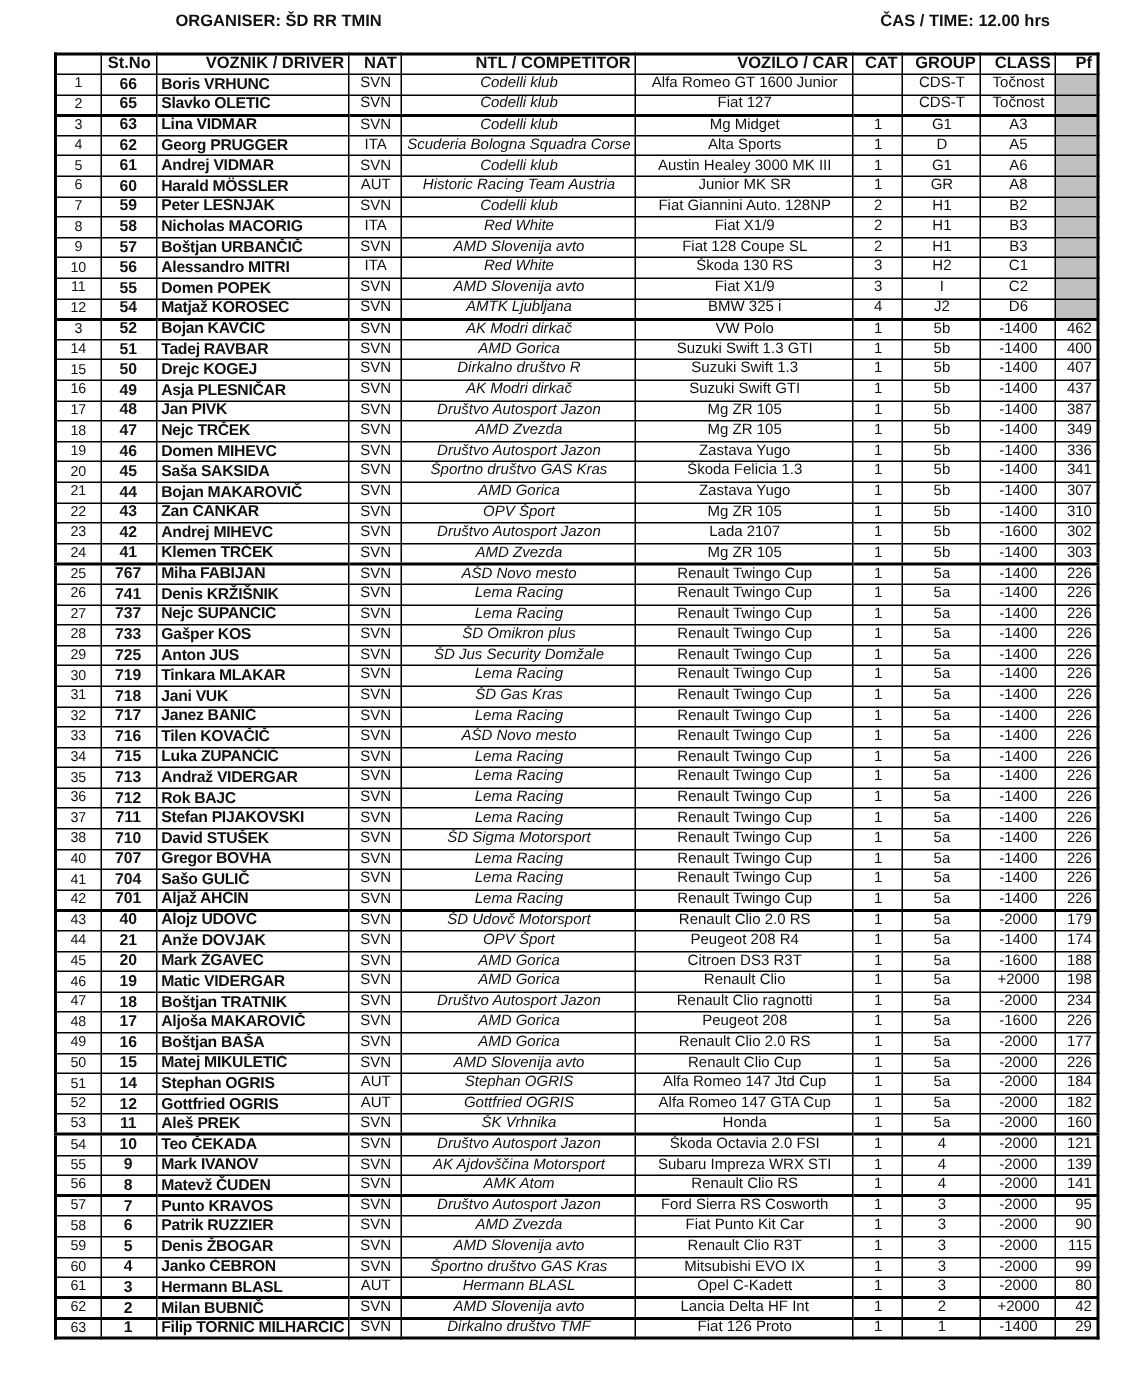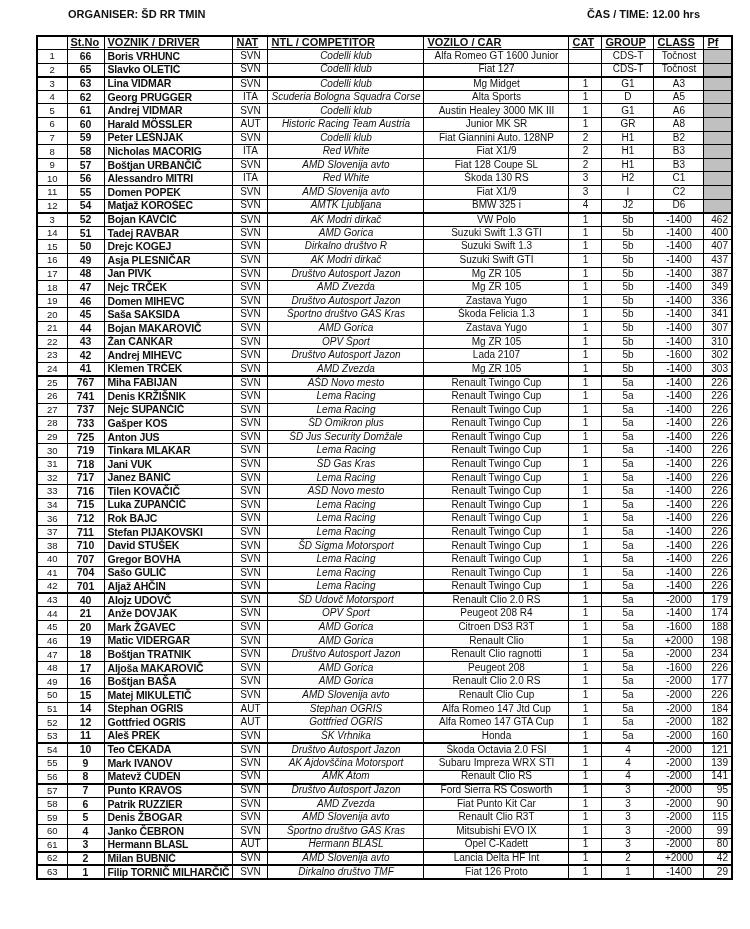--- a/index.html
+++ b/index.html
@@ -1,29 +1,29 @@
 <!DOCTYPE html>
 <html><head>
 <meta charset="utf-8">
 <style>
   * { margin:0; padding:0; box-sizing:border-box; }
   body { background:#ffffff; font-family:"Liberation Sans", sans-serif; color:#111; }
   .page { width:750px; height:929px; background:#fff; position:relative; overflow:hidden; }
 
-  .top-bar { display:flex; justify-content:space-between; padding:8px 50px 0 68px;
+  .top-bar { display:flex; justify-content:space-between; padding:8px 50px 0 117px;
              font-weight:bold; font-size:11px; letter-spacing:0; }
 
   table.entries { margin:15px 0 0 36px; border-collapse:collapse; table-layout:fixed;
                   font-size:10px; border:2.5px solid #000; }
   table.entries th, table.entries td {
       border:1px solid #000; padding:0 3px; height:13.6px; line-height:1.05;
       white-space:nowrap; overflow:hidden; vertical-align:middle;
   }
-  thead th { font-weight:bold; font-size:11px; text-align:left; height:26px;
-             border-bottom:2.5px solid #000;text-decoration:underline; }
+  thead th { font-weight:bold; font-size:11px; text-align:right; height:26px;
+             border-bottom:2.5px solid #000; }
   col.c-idx   { width:30px; }  col.c-stno { width:37px; }
   col.c-drv   { width:120px; } col.c-nat  { width:35px; }
   col.c-comp  { width:150px; } col.c-car  { width:145px; }
   col.c-cat   { width:33px; }  col.c-grp  { width:52px; }
   col.c-cls   { width:50px; }  col.c-pf   { width:28px; }
 
   td.idx   { text-align:center; font-size:9.5px; }
   td.stno  { text-align:center; font-weight:bold; font-size:10.5px;
              border-left:2.5px solid #000; }
   th.stno-h{ border-left:2.5px solid #000; }
@@ -476,20 +476,32 @@
       <td class="drv">Luka ZUPANČIČ</td>
       <td class="nat">SVN</td>
       <td class="comp">Lema Racing</td>
       <td class="car">Renault Twingo Cup</td>
       <td class="cat">1</td>
       <td class="grp">5a</td>
       <td class="cls">-1400</td>
       <td class="pf">226</td>
     </tr>
         <tr>
+      <td class="idx">35</td>
+      <td class="stno">713</td>
+      <td class="drv">Andraž VIDERGAR</td>
+      <td class="nat">SVN</td>
+      <td class="comp">Lema Racing</td>
+      <td class="car">Renault Twingo Cup</td>
+      <td class="cat">1</td>
+      <td class="grp">5a</td>
+      <td class="cls">-1400</td>
+      <td class="pf">226</td>
+    </tr>
+        <tr>
       <td class="idx">36</td>
       <td class="stno">712</td>
       <td class="drv">Rok BAJC</td>
       <td class="nat">SVN</td>
       <td class="comp">Lema Racing</td>
       <td class="car">Renault Twingo Cup</td>
       <td class="cat">1</td>
       <td class="grp">5a</td>
       <td class="cls">-1400</td>
       <td class="pf">226</td>

